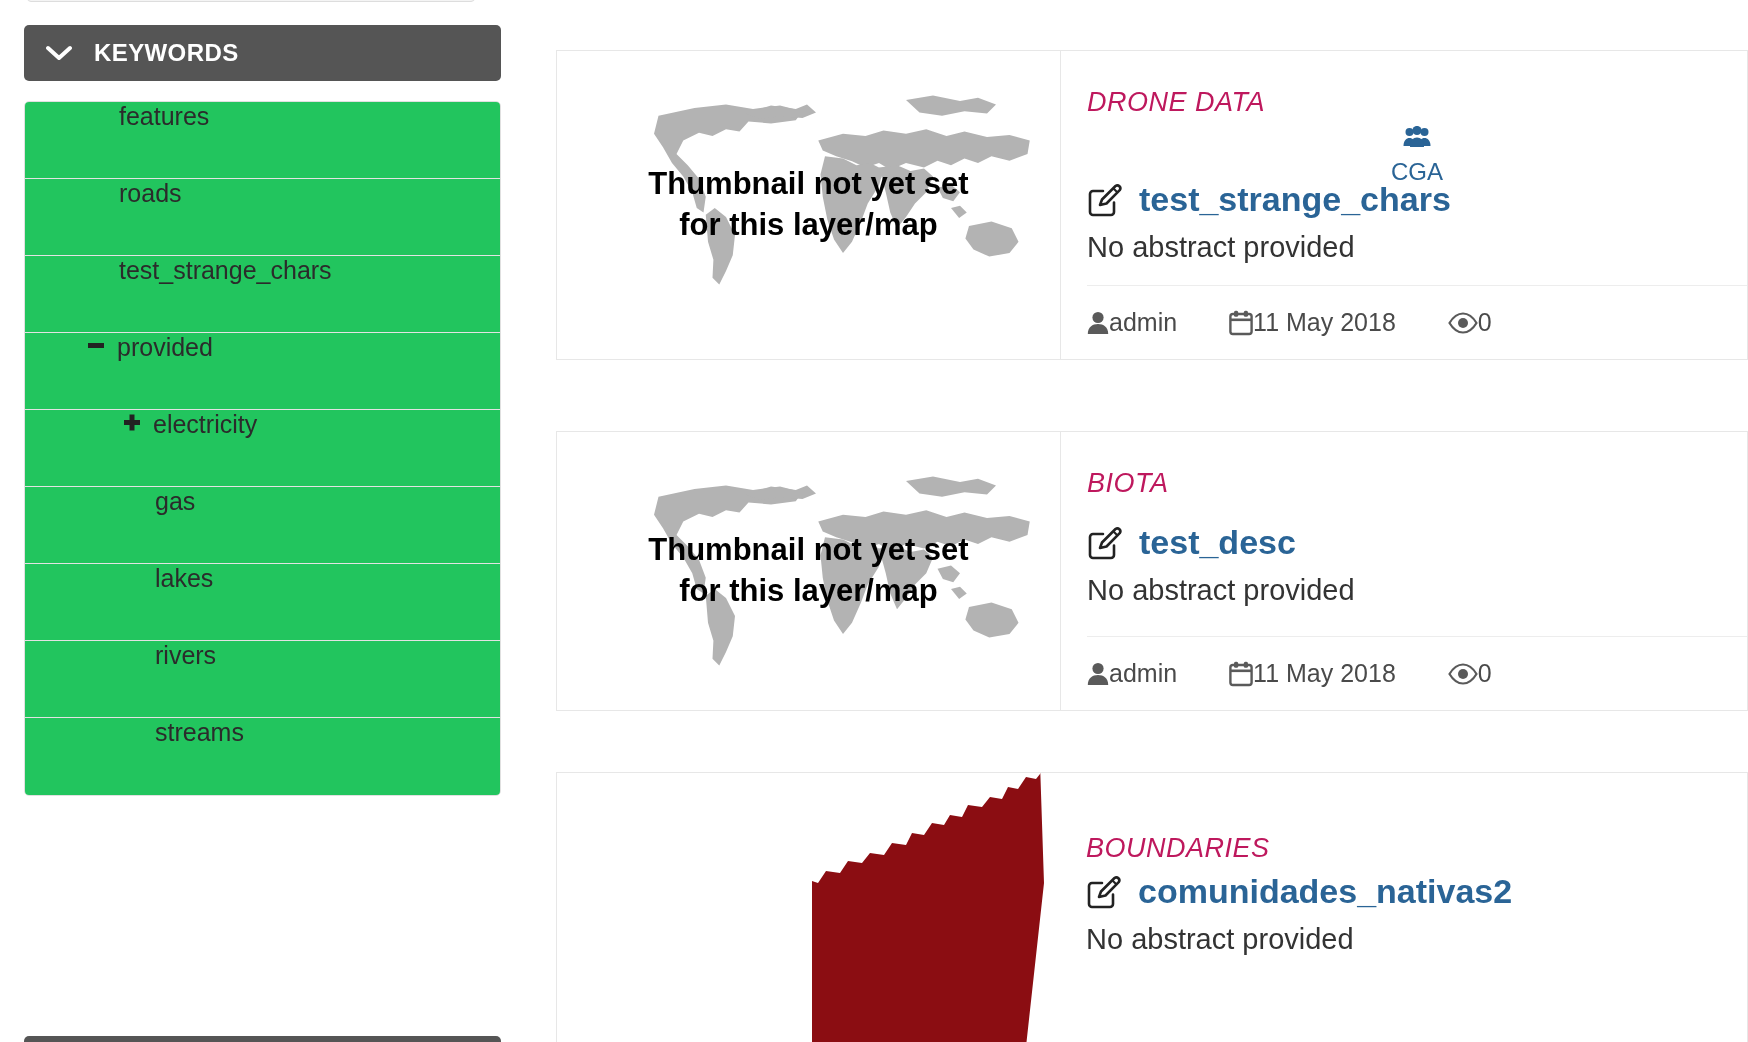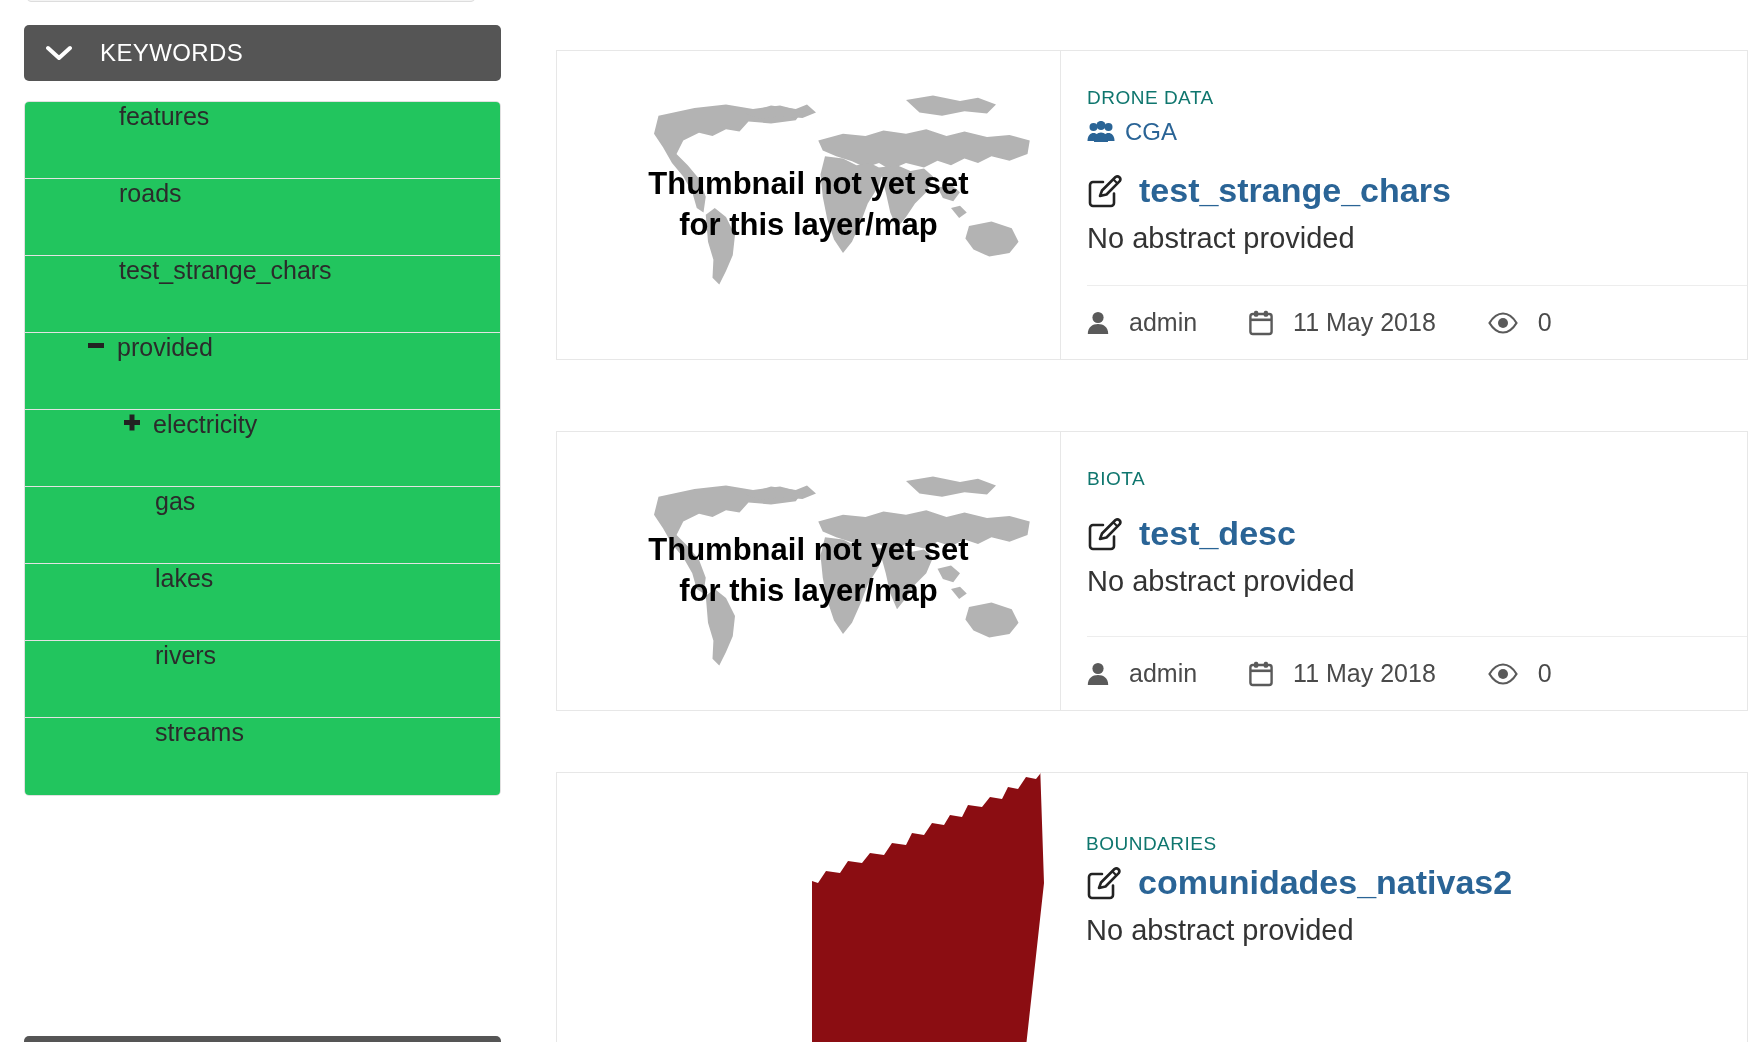--- a/index.html
+++ b/index.html
@@ -28,22 +28,22 @@
     background: #555555; color: #ffffff;
     border-radius: 5px;
     display: flex; align-items: center;
     padding-left: 20px;
   }
   .facet-header .chev {
     width: 30px; display: flex; align-items: center; justify-content: center;
     font-size: 24px; line-height: 1; font-weight: bold; color: #ffffff;
   }
   .facet-title {
-    font-size: 24px; letter-spacing: 0.4px; margin-left: 26px;
-    color: #ffffff; font-weight: 400;
+    font-size: 24px; letter-spacing: 0.4px; margin-left: 20px;
+    color: #ffffff; font-weight: 700;
   }
 
   .keyword-list {
     position: absolute; left: 24px; top: 101px;
     width: 477px;
     border: 1px solid #e0e0e0; border-radius: 5px;
     background: #ffffff;
     overflow: hidden;
   }
   .kw-item {
@@ -104,46 +104,46 @@
   .card-body {
     flex: 1 1 auto;
     position: relative;
     padding: 36px 0 0 26px;
     border-left: 1px solid #e7e7e7;
   }
   .card-1 .card-body, .card-2 .card-body { border-left: 1px solid #e7e7e7; }
   .card-3 .card-body { border-left: none; }
 
   .category {
-    font-size: 19px; color: #0f766e; letter-spacing: 0.5px;
-    text-transform: none; margin-bottom: 8px;
+    font-size: 27px; color: #be185d; letter-spacing: 0.5px;
+    text-transform: none; margin-bottom: 8px; font-style: italic;
   }
   .group-row {
     display: flex; align-items: center; gap: 10px;
-    margin-bottom: 24px; height: 30px;
+    margin-bottom: 24px; height: 30px; flex-direction: column;
   }
   .group-name { font-size: 24px; color: #2a6496; }
   .title-row {
     display: flex; align-items: center; gap: 16px;
     margin-bottom: 12px; margin-top: 4px;
   }
   .res-title {
     font-size: 34px; font-weight: bold; color: #2a6496;
     white-space: nowrap;
   }
   .abstract { font-size: 29px; color: #333333; margin-top: 6px; }
 
   .meta {
     position: absolute; left: 26px; right: 0; bottom: 22px;
     border-top: 1px solid #ededed;
     padding-top: 22px;
     display: flex; align-items: center;
   }
   .meta-item {
-    display: flex; align-items: center; gap: 20px;
+    display: flex; align-items: center; gap: 0;
     font-size: 25px; color: #4a4a4a; margin-right: 52px;
   }
   .ico { display: inline-flex; align-items: center; justify-content: center; }
 </style>
 </head>
 <body>
 
 <div id="root">
 
   <div class="sidebar">

